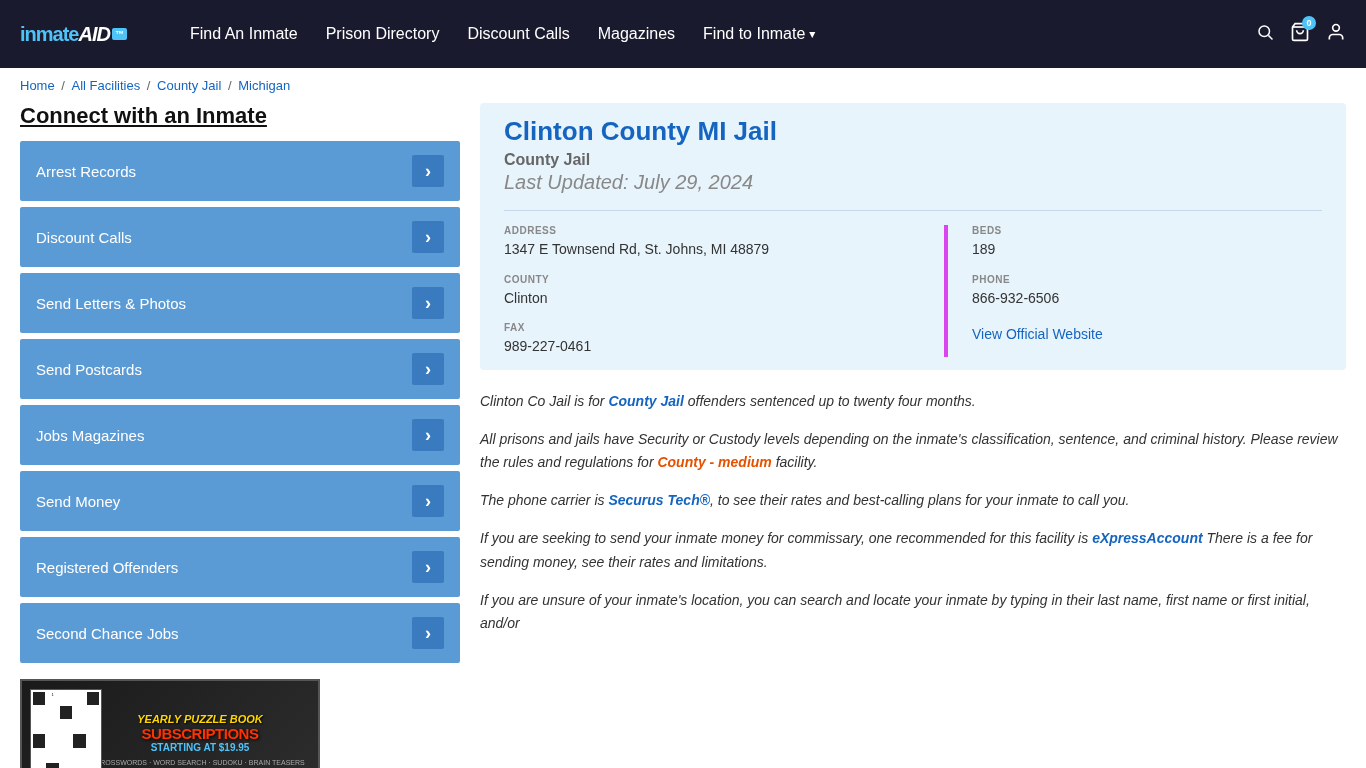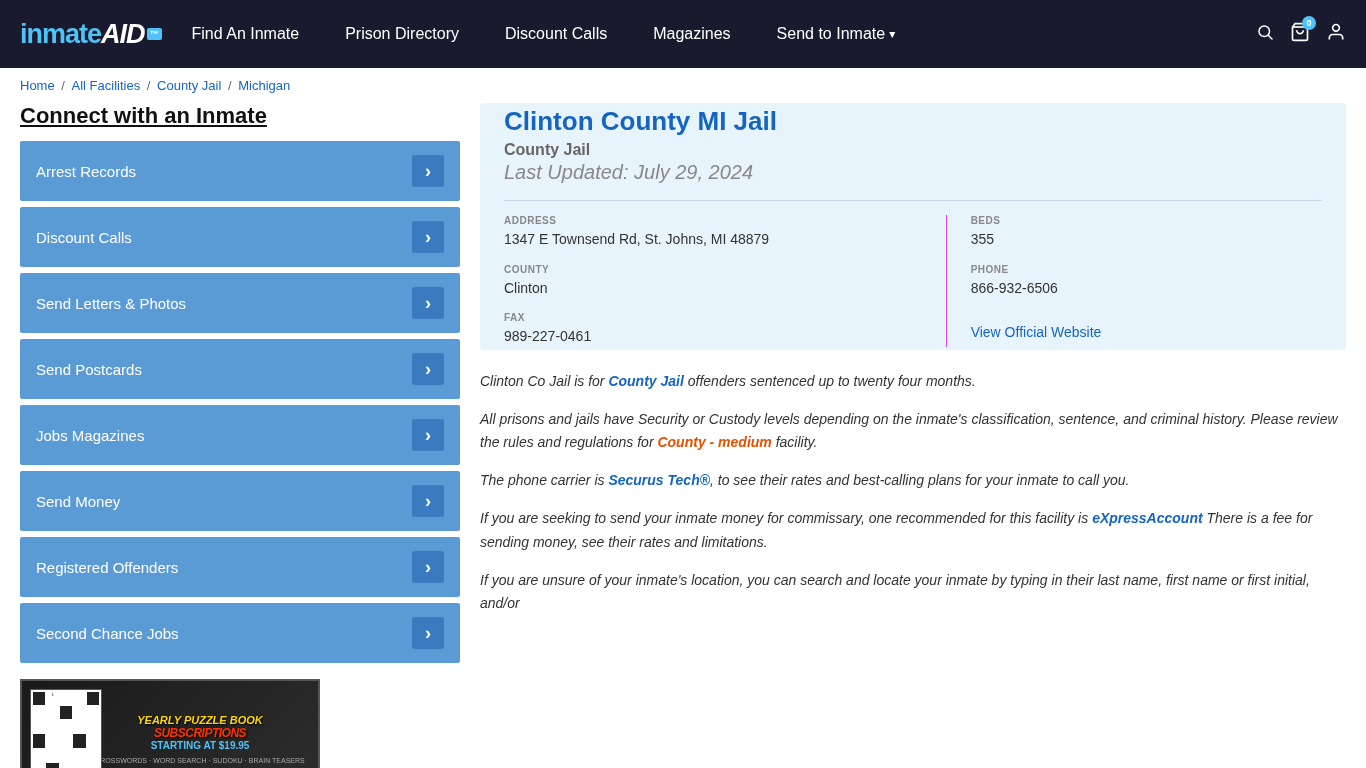--- a/index.html
+++ b/index.html
@@ -14,38 +14,38 @@
       height: 68px;
       gap: 30px;
     }
     .logo-area {
       display: flex;
       align-items: center;
       min-width: 140px;
     }
     .logo-text {
       color: #fff;
-      font-size: 27px;
+      font-size: 20px;
       font-weight: bold;
       letter-spacing: -1px;
     }
     .logo-text span { color: #4fc3f7; }
     .logo-badge {
       background: #4fc3f7;
       color: #fff;
       font-size: 9px;
       font-weight: bold;
       padding: 1px 3px;
       border-radius: 2px;
       margin-left: 2px;
       vertical-align: super;
     }
     .nav {
       display: flex;
-      gap: 46px;
+      gap: 28px;
       flex: 1;
       align-items: center;
     }
     .nav a {
       color: #fff;
       text-decoration: none;
       font-size: 16px;
       font-weight: 500;
       cursor: pointer;
       white-space: nowrap;
@@ -166,21 +166,21 @@
       text-align: center;
     }
 
     
     .content {
       flex: 1;
     }
     .facility-card {
       background: #e8f4fc;
       border-radius: 4px;
-      padding: 3px 24px;
+      padding: 13px 24px;
       margin-bottom: 20px;
     }
     .facility-name {
       font-size: 26px;
       font-weight: bold;
       color: #1565c0;
       margin-bottom: 4px;
     }
     .facility-type {
       font-size: 16px;
@@ -261,21 +261,21 @@
     <span class="logo-text">
       <span style="color:#4fc3f7">inmate</span><span style="color:#fff;font-style:italic;">AID</span>
     </span>
     <span class="logo-badge">™</span>
   </div>
   <nav class="nav">
     <a>Find An Inmate</a>
     <a>Prison Directory</a>
     <a>Discount Calls</a>
     <a>Magazines</a>
-    <a class="send-to-inmate">Send to Inmate</a>
+    <a class="send-to-inmate">Find to Inmate</a>
   </nav>
   <div class="header-icons">
     <div class="header-icon">
       <svg width="18" height="18" viewBox="0 0 24 24" fill="none" stroke="white" stroke-width="2">
         <circle cx="11" cy="11" r="7"></circle>
         <line x1="16.5" y1="16.5" x2="22" y2="22"></line>
       </svg>
     </div>
     <div class="header-icon" style="position:relative">
       <svg width="20" height="20" viewBox="0 0 24 24" fill="none" stroke="white" stroke-width="2">
@@ -373,60 +373,60 @@
           <div style="background:#fff;"></div>
         <div style="background:#fff;"></div>
           <div style="background:#222;"></div>
           <div style="background:#fff;"></div>
           <div style="background:#fff;"></div>
           <div style="background:#fff;"></div>
 
       </div>
       <div class="ad-text-area">
         <div style="color:#ffd700;font-size:11px;font-weight:bold;font-style:italic;text-shadow:1px 1px 2px #000;">YEARLY PUZZLE BOOK</div>
-        <div style="color:#ff3300;font-size:12px;font-weight:900;text-transform:uppercase;text-shadow:1px 1px 3px #000;letter-spacing:-0.5px;font-style:italic;">SUBSCRIPTIONS</div>
+        <div style="color:#ff3300;font-size:15px;font-weight:900;text-transform:uppercase;text-shadow:1px 1px 3px #000;letter-spacing:-0.5px;">SUBSCRIPTIONS</div>
         <div style="color:#4fc3f7;font-size:10px;font-weight:bold;">STARTING AT $19.95</div>
         <div style="color:#aaa;font-size:7px;margin-top:6px;">CROSSWORDS · WORD SEARCH · SUDOKU · BRAIN TEASERS</div>
       </div>
     </div>
   </aside>
 
   <main class="content">
 
     <div class="facility-card">
       <h1 class="facility-name">Clinton County MI Jail</h1>
       <div class="facility-type">County Jail</div>
       <div class="facility-updated">Last Updated: July 29, 2024</div>
 
       <div class="facility-details">
-        <div class="detail-section" style="flex:1.2; padding-right:20px; border-right:1px solid #d946ef;">
+        <div class="detail-section" style="flex:1.2; padding-right:20px; border-right:4px solid #d946ef;">
           <div class="detail-col" style="padding:0; border:none;">
             <div class="detail-label">ADDRESS</div>
             <div class="detail-value">1347 E Townsend Rd, St. Johns, MI 48879</div>
           </div>
           <div class="detail-col" style="padding:0; border:none; margin-top:14px;">
             <div class="detail-label">COUNTY</div>
             <div class="detail-value">Clinton</div>
           </div>
           <div class="detail-col" style="padding:0; border:none; margin-top:14px;">
             <div class="detail-label">FAX</div>
             <div class="detail-value">989-227-0461</div>
           </div>
         </div>
 
         <div class="detail-section" style="flex:1; padding-left:24px;">
           <div class="detail-col" style="padding:0; border:none;">
             <div class="detail-label">BEDS</div>
-            <div class="detail-value">355</div>
+            <div class="detail-value">189</div>
           </div>
           <div class="detail-col" style="padding:0; border:none; margin-top:14px;">
             <div class="detail-label">PHONE</div>
             <div class="detail-value">866-932-6506</div>
           </div>
-          <div class="detail-col" style="padding:0; border:none; margin-top:26px;">
+          <div class="detail-col" style="padding:0; border:none; margin-top:18px;">
             <a class="detail-link">View Official Website</a>
           </div>
         </div>
       </div>
     </div>
 
     <div class="description">
       <p>
         <span>Clinton Co Jail is for </span><span class="highlight-blue">County Jail</span><span> offenders sentenced up to twenty four months.</span>
       </p>

